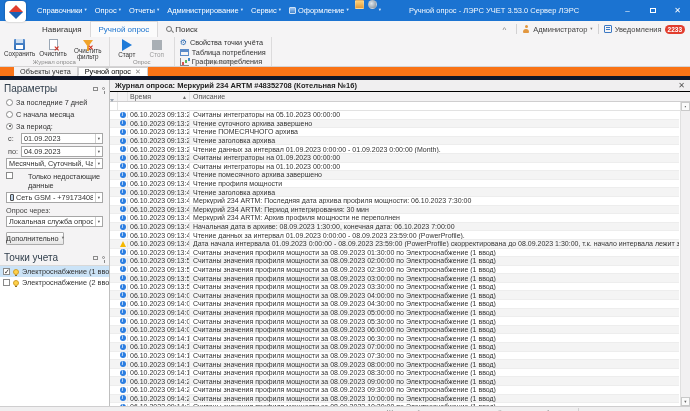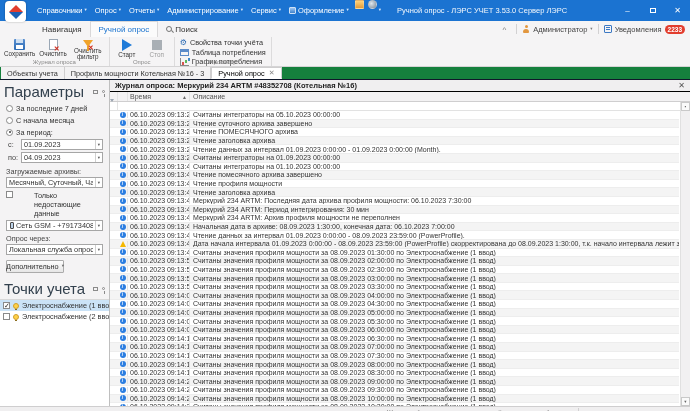--- a/index.html
+++ b/index.html
@@ -9,21 +9,21 @@
   
   .titlebar{height:21px;background:#1b73d1;display:flex;align-items:center;color:#fff;padding-left:33px;position:relative}
   .logo{position:absolute;top:1px;left:5px;width:21px;height:21px;background:#fff;border-radius:4px;z-index:9;display:flex;align-items:center;justify-content:center;box-shadow:0 0 2px rgba(0,0,0,.35)}
   .logo i{width:10px;height:10px;transform:rotate(45deg);background:linear-gradient(135deg,#e23d2e 50%,#1b5fb4 50%);display:block}
   .menu-item{padding:0 4px;display:flex;align-items:center;gap:2px;height:100%;white-space:nowrap;font-size:7.5px}
   .caret{font-size:4.5px;opacity:.85;line-height:1}
   .mi-ico{width:7px;height:7px;background:linear-gradient(#9fc6f2,#3f83cc);border:1px solid #cfe2f6;border-radius:1px;display:inline-block}
   .qa-ico{width:9px;height:9px;border-radius:1px;display:inline-block;margin:0 2px}
   .qa-save{background:linear-gradient(#ffd27a,#e29b3a);border:1px solid #fff3}
   .qa-print{background:radial-gradient(circle at 35% 35%,#dfe7ee,#7c8894);border:1px solid #fff3;border-radius:50%}
-  .app-title{margin-left:16px;font-size:7.5px;white-space:nowrap;opacity:.95}
+  .app-title{margin-left:28px;font-size:7.5px;white-space:nowrap;opacity:.95}
   .win-btns{margin-left:auto;display:flex;height:100%}
   .win-btn{width:25px;display:flex;align-items:center;justify-content:center;font-size:8px;line-height:1}
   .maxbox{width:6px;height:5px;border:1px solid #fff;display:block}
 
   
   .rtabs{height:16px;background:#f5f4f5;display:flex;align-items:stretch;padding-left:34px;font-size:8px}
   .rtab{padding:0 8px;display:flex;align-items:center;gap:3px;color:#333}
   .rtab.active{background:#fbfbfb;border:1px solid #d9d8d9;border-bottom:none;color:#1a73cf}
   .search-glass{width:6px;height:6px;border:1px solid #777;border-radius:50%;position:relative;display:inline-block}
   .search-glass::after{content:"";position:absolute;width:3px;height:1px;background:#777;transform:rotate(45deg);right:-3px;bottom:-1px}
@@ -60,45 +60,45 @@
   .viewcol{display:flex;flex-direction:column;justify-content:flex-start;gap:0}
   .ico-gear{color:#2d6cb5;font-size:8px;line-height:8px}
   .ico-table{width:9px;height:7px;border:1px solid #5b8bc9;background:
       linear-gradient(#5b8bc9 0 2px,transparent 2px),
       repeating-linear-gradient(90deg,transparent 0 2.5px,#9dbce0 2.5px 3px)}
   .ico-chart{width:9px;height:8px;border-left:1px solid #888;border-bottom:1px solid #888;position:relative}
   .ico-chart::after{content:"";position:absolute;left:1px;bottom:0;width:2px;height:3px;background:#d9534f;
       box-shadow:3px -2px 0 0 #5cb85c,6px -4px 0 0 #428bca}
 
   
-  .doctabs{height:13px;background:#15803d;display:flex;border-bottom:1px solid #0f172a;font-size:7.3px;padding-left:1px}
+  .doctabs{height:13px;background:#f97316;display:flex;border-bottom:4px solid #0f172a;font-size:7.3px;padding-left:14px}
   .dtab{padding:0 6px;display:flex;align-items:center;gap:4px;border-right:1px solid #cfcecf;color:#333;background:#f3f2f3;white-space:nowrap}
   .dtab.active{background:#fff;border:1px solid #cfcecf;border-bottom-color:#fff;color:#000}
   .dtab .close{color:#888;font-size:7px}
 
   
   .content{display:flex;height:326px}
   .sidebar{width:110px;background:#f4f3f4;border-right:1px solid #bfbfbf;display:flex;flex-direction:column;font-size:7.3px;flex:none}
-  .phead{display:flex;align-items:center;padding:3px 4px 2px;color:#33414e;font-size:15px}
+  .phead{display:flex;align-items:center;padding:3px 4px 2px;color:#33414e;font-size:10px}
   .phead-ics{margin-left:auto;display:flex;gap:4px;align-items:center}
   .ico-float{width:5px;height:4px;border:1px solid #8a8a8a;display:inline-block}
   .ico-pin{width:3px;height:3px;border:1px solid #8a8a8a;border-radius:50%;position:relative;display:inline-block}
   .ico-pin::after{content:"";position:absolute;left:1px;top:3px;width:1px;height:3px;background:#8a8a8a}
   .radio-row{display:flex;align-items:center;gap:3px;padding:1.5px 6px}
   .radio{width:7px;height:7px;border:1px solid #8a8a8a;border-radius:50%;background:#fff;position:relative;flex:none}
   .radio.sel::after{content:"";position:absolute;inset:1.5px;background:#3e3e3e;border-radius:50%}
   .date-row{display:flex;align-items:center;gap:3px;padding:1px 6px 1px 8px}
   .date-row .lab{width:10px;color:#444}
   .field{flex:1;height:11px;background:#fff;border:1px solid #a6a6a6;display:flex;align-items:center;padding-left:2px;gap:2px;min-width:0}
   .field .val{flex:1;white-space:nowrap;overflow:hidden}
   .field .fcaret{font-size:4.5px;color:#555;border-left:1px solid #d0d0d0;padding:0 2px;align-self:stretch;display:flex;align-items:center}
   .flabel{padding:3px 6px 1px;color:#444}
   .combo-row{padding:0 6px}
   .phone-ico{width:4px;height:7px;border:1px solid #4a4a4a;border-radius:1px;background:#bcd3ea;flex:none;margin-left:1px}
-  .cb-row{display:flex;align-items:flex-start;gap:21px;padding:2.5px 6px}
+  .cb-row{display:flex;align-items:flex-start;gap:15px;padding:2.5px 6px}
   .cbox{width:7px;height:7px;border:1px solid #8a8a8a;background:#fff;flex:none;font-size:7px;line-height:6px;text-align:center;color:#2d2d2d}
   .btn-more{margin:5px 6px 4px;height:13px;width:58px;border:1px solid #ababab;background:linear-gradient(#fdfdfd,#e6e6e6);display:flex;align-items:center;justify-content:center;gap:3px;font-size:7.3px;border-radius:1px}
   .points-list{flex:1;background:#fff;border-top:1px solid #d8d8d8;overflow:hidden}
   .point-row{display:flex;align-items:center;gap:3px;padding:0 3px;height:11px;white-space:nowrap}
   .point-row.selected{background:#cbe3f7}
   .bulb{width:6px;height:6px;background:#ffd24a;border:1px solid #cf9f2c;border-radius:50%;flex:none;position:relative}
   .bulb::after{content:"";position:absolute;left:1px;top:5px;width:2px;height:1px;background:#8d6f21}
 
   
   .main{flex:1;display:flex;flex-direction:column;min-width:0;background:#fff;position:relative}
@@ -244,23 +244,20 @@
       </div>
     </div>
     <div class="rgroup-label">Просмотр</div>
   </div>
 </div>
 
 <div class="doctabs" id="doc-tabs">
     <div class="dtab">
       <span>Объекты учета</span>
     </div>
-    <div class="dtab">
-      <span>Профиль мощности Котельная №16 - 3</span>
-    </div>
     <div class="dtab active">
       <span>Ручной опрос</span>
       <span class="close">✕</span>
     </div>
   </div>
 
 <div class="content">
 
   <div class="sidebar">
     <div class="phead">
@@ -291,21 +288,20 @@
         <span class="fcaret">▾</span>
       </span>
     </div>
     <div class="date-row">
       <span class="lab">по:</span>
       <span class="field">
         <span class="val">04.09.2023</span>
         <span class="fcaret">▾</span>
       </span>
     </div>
-    <div class="flabel">Загружаемые архивы:</div>
     <div class="combo-row">
         <span class="field">
       <span class="val">Месячный, Суточный, Часовой, Пр...</span>
       <span class="fcaret">▾</span>
     </span>
       </div>
     <div class="cb-row">
       <span class="cbox"></span>
       <span>Только недостающие данные</span>
     </div>

